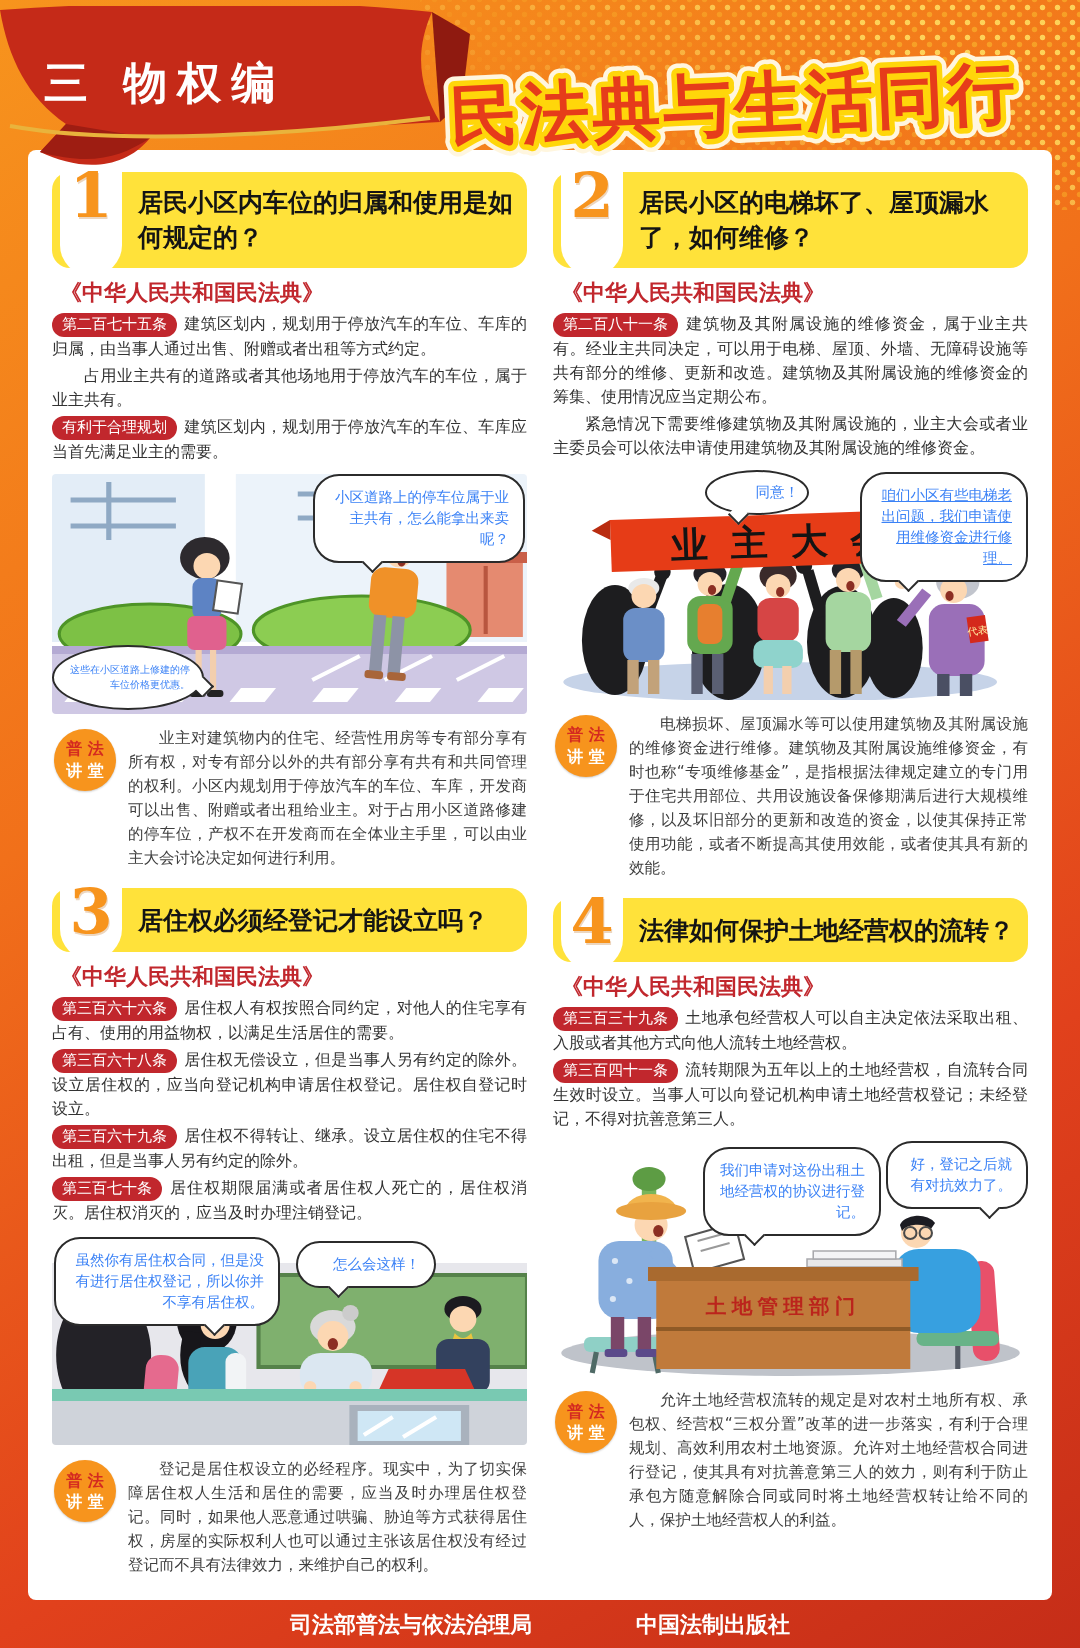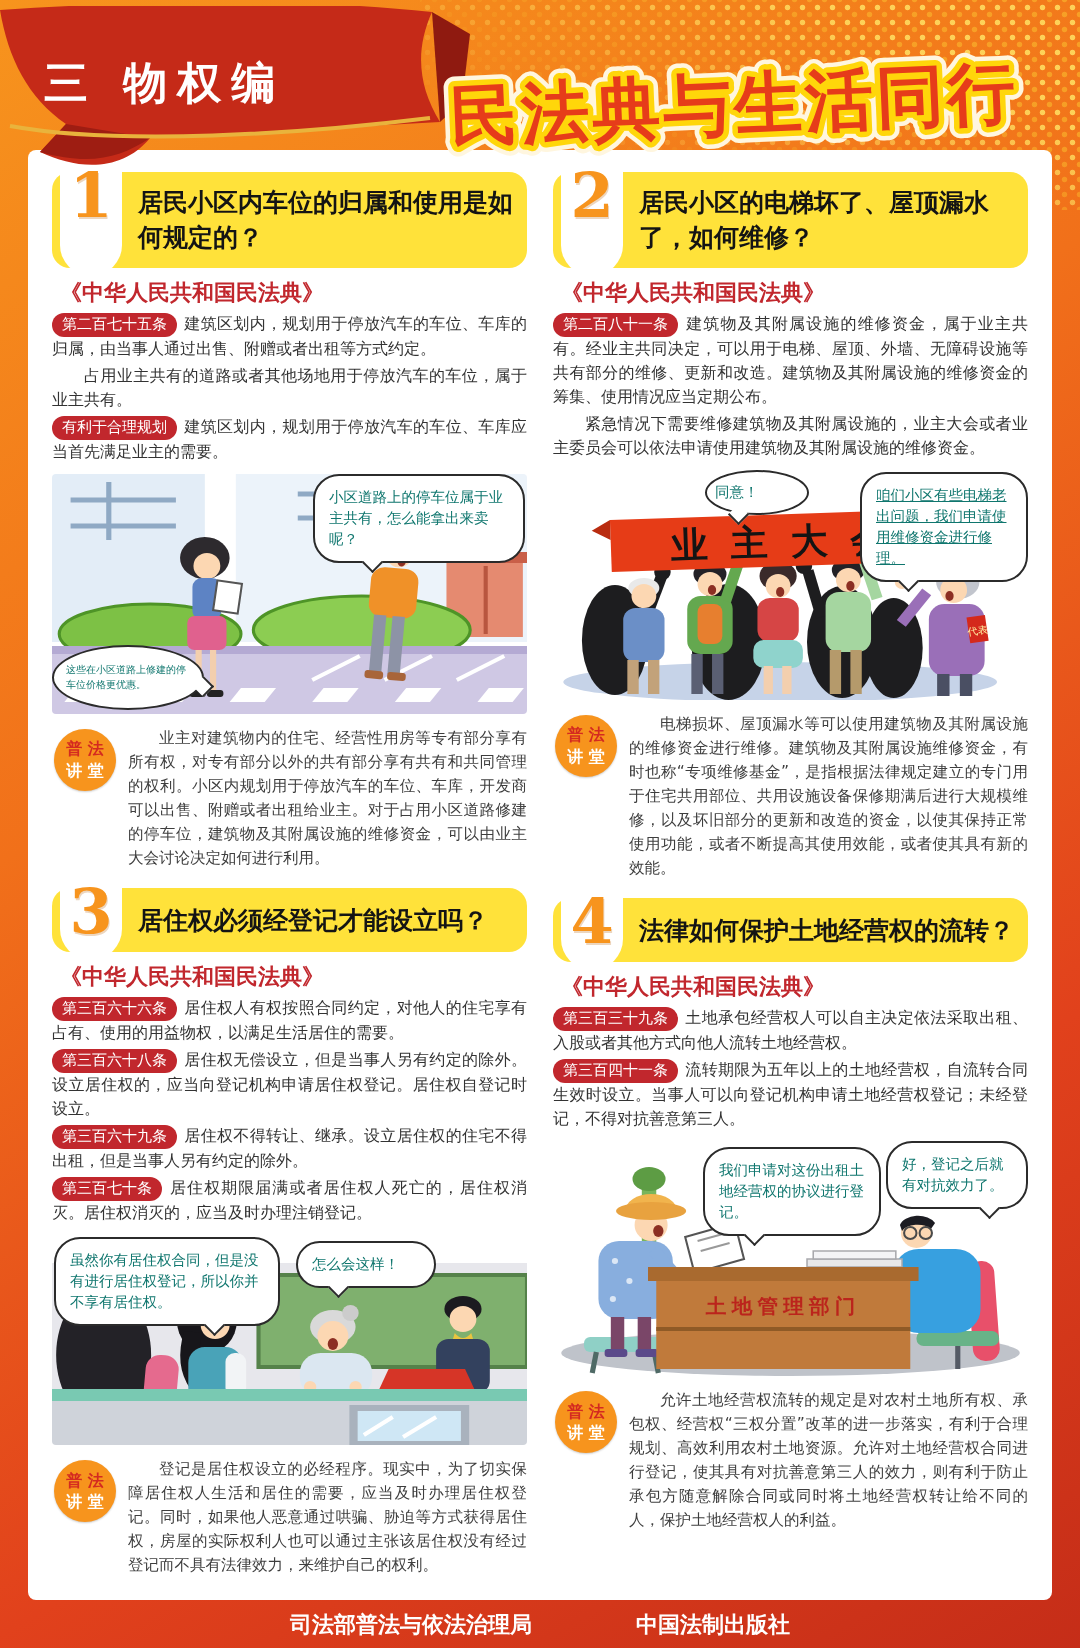--- a/index.html
+++ b/index.html
@@ -31,21 +31,21 @@
   .law{color:#c1272d;font-weight:bold;font-size:22px;font-family:"DejaVu Serif","Liberation Serif",serif;margin:6px 8px 4px;}
   .art{font-size:16px;color:#333;line-height:1.5;margin:3px 0;text-align:justify;}
   .art.indent{text-indent:2em;}
   .badge{display:inline-block;background:#c1272d;color:#fff;border-radius:15px;
     padding:1px 10px 2px;font-size:15px;margin-right:7px;line-height:1.4;}
   .illus{position:relative;margin:10px 0 12px;border-radius:4px;overflow:hidden;background:#fff;}
   .illus svg{display:block;width:100%;height:100%;}
   .i1{height:240px}.i2{height:230px}.i3{height:210px}.i4{height:235px}
   .bubble{position:absolute;background:#fff;border:2.5px solid #2b2b2b;border-radius:26px;
     padding:11px 14px;font-family:"DejaVu Serif","Liberation Serif",serif;font-size:14.5px;
-    line-height:1.45;color:#0f766e;z-index:3;box-sizing:border-box;text-align:left;}
+    line-height:1.45;color:#3b82f6;z-index:3;box-sizing:border-box;text-align:right;}
   .bubble::after{content:"";position:absolute;width:13px;height:13px;background:#fff;
     border-right:2.5px solid #2b2b2b;border-bottom:2.5px solid #2b2b2b;}
   .tail-b::after{bottom:-9px;left:24%;transform:rotate(45deg);}
   .tail-b2::after{bottom:-9px;left:68%;transform:rotate(45deg);}
   .tail-r::after{right:-9px;top:52%;transform:rotate(-45deg);}
   .b-s1-right{right:2px;top:0;width:212px;}
   .b-s1-left{left:0;bottom:4px;width:152px;border-radius:50%;padding:16px 12px;font-size:10px;}
   .b-s2-small{left:152px;top:0;width:104px;border-radius:50%;padding:10px 8px;}
   .b-s2-right{right:0;top:2px;width:168px;text-decoration:underline;}
   .b-s3-left{left:2px;top:2px;width:226px;}
@@ -155,21 +155,21 @@
           </svg>
           <div class="bubble b-s1-right tail-b">小区道路上的停车位属于业主共有，怎么能拿出来卖呢？</div>
           <div class="bubble b-s1-left tail-r">这些在小区道路上修建的停车位价格更优惠。</div>
         </div>
 
         <div class="lecture">
           <div class="lect-badge">
             <span class="l1">普 法</span>
             <span class="l2">讲 堂</span>
           </div>
-          <p class="lect-text">业主对建筑物内的住宅、经营性用房等专有部分享有所有权，对专有部分以外的共有部分享有共有和共同管理的权利。小区内规划用于停放汽车的车位、车库，开发商可以出售、附赠或者出租给业主。对于占用小区道路修建的停车位，建筑物及其附属设施的维修资金，可以由业主大会讨论决定如何进行利用。</p>
+          <p class="lect-text">业主对建筑物内的住宅、经营性用房等专有部分享有所有权，对专有部分以外的共有部分享有共有和共同管理的权利。小区内规划用于停放汽车的车位、车库，开发商可以出售、附赠或者出租给业主。对于占用小区道路修建的停车位，产权不在开发商而在全体业主手里，可以由业主大会讨论决定如何进行利用。</p>
         </div>
       </section>
 
       <section class="sec">
         <div class="sec-head">
           <div class="sec-num-notch">
             <span class="sec-num">3</span>
           </div>
           <h2 class="sec-title">居住权必须经登记才能设立吗？</h2>
         </div>

